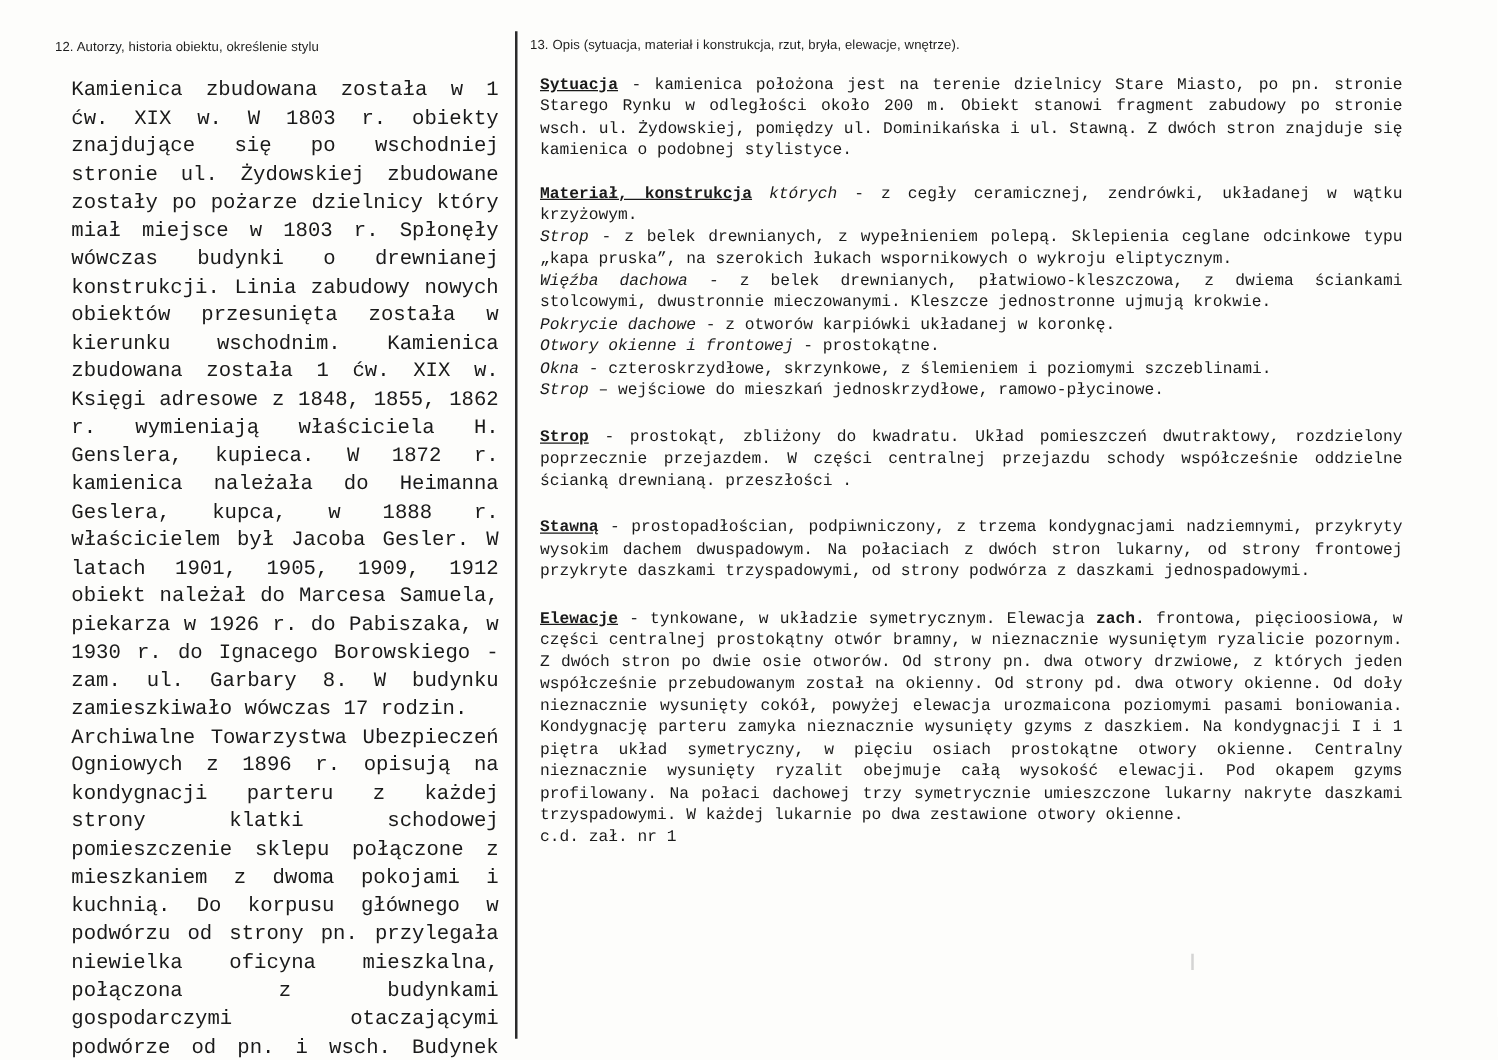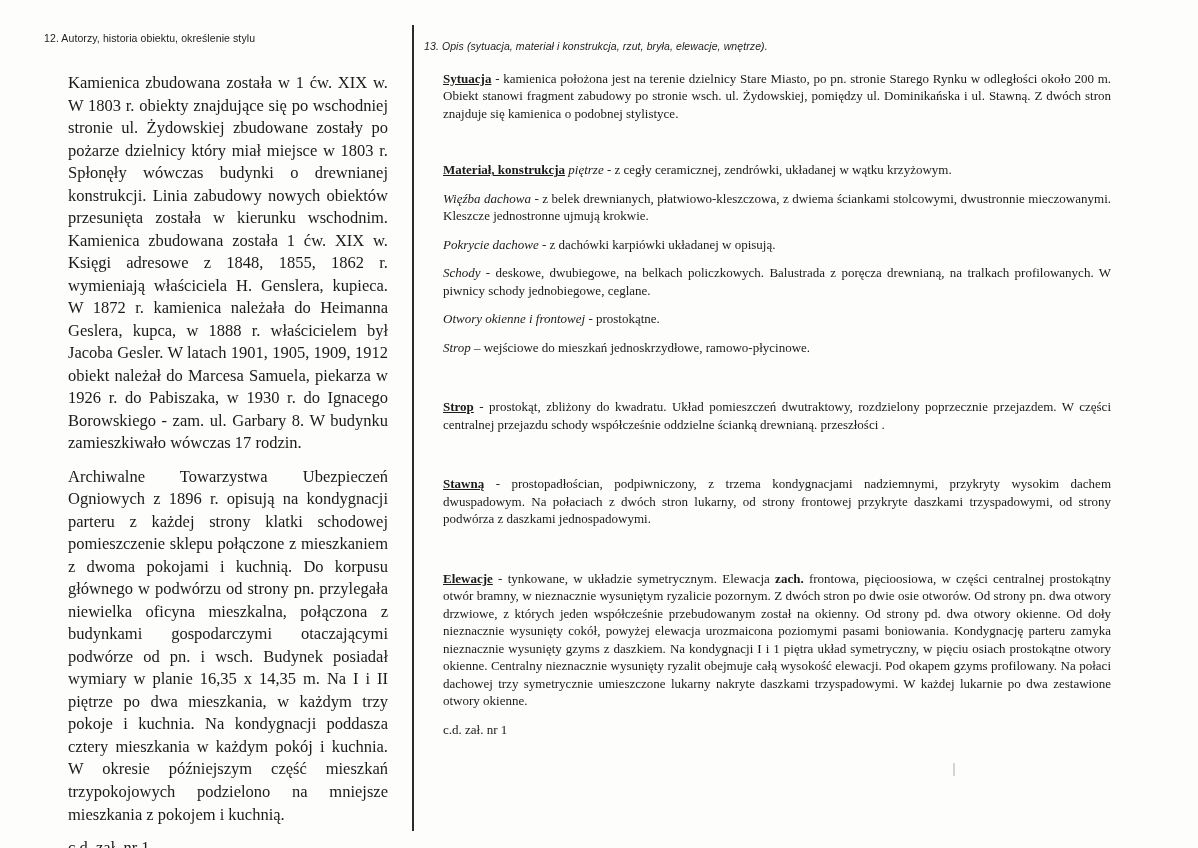--- a/index.html
+++ b/index.html
@@ -25,21 +25,21 @@
   
   .field-caption {
     position: absolute;
     font-family: "Liberation Sans", sans-serif;
     font-size: 10.5px;
     color: #1d1d1d;
     letter-spacing: 0.1px;
     white-space: nowrap;
   }
   #caption-left  { left: 44px;  top: 32px; }
-  #caption-right { left: 424px; top: 40px; font-style: italic; }
+  #caption-right { left: 424px; top: 30px; }
 
   
   .divider {
     position: absolute;
     left: 412px;
     top: 25px;
     width: 2px;
     height: 806px;
     background: #2b2b2b;
   }
@@ -59,22 +59,23 @@
   }
   #col-right {
     left: 432px;
     top: 59px;
     width: 690px;
     font-size: 13px;
     line-height: 1.345;
   }
 
   #col-left p, #col-right p {
-    margin: 11px;
+    margin: 0;
     text-align: justify;
+    font-family: Liberation Mono, monospace;
   }
   
   #col-left p, #col-right p { text-align-last: left; }
   .gap-md { height: 17px; }
   .gap-lg { height: 20px; }
 
   .lbl-underline {
     font-weight: bold;
     text-decoration: underline;
   }
@@ -118,32 +119,33 @@
 
     <p class="tail-note">c.d. zał. nr 1</p>
   </div>
 
   <div class="col" id="col-right">
 
     <p><span class="lbl-underline">Sytuacja</span><span> - kamienica położona jest na terenie dzielnicy Stare Miasto, po pn. stronie Starego Rynku w odległości około 200 m. Obiekt stanowi fragment zabudowy po stronie wsch. ul. Żydowskiej, pomiędzy ul. Dominikańska i ul. Stawną. Z dwóch stron znajduje się kamienica o podobnej stylistyce.</span></p>
 
     <div class="gap-md"></div>
 
-    <p><span class="lbl-underline">Materiał, konstrukcja</span><span>&nbsp;</span><span class="lbl-italic">piętrze</span><span> - z cegły ceramicznej, zendrówki, układanej w wątku krzyżowym.</span></p>
+    <p><span class="lbl-underline">Materiał, konstrukcja</span><span>&nbsp;</span><span class="lbl-italic">których</span><span> - z cegły ceramicznej, zendrówki, układanej w wątku krzyżowym.</span></p>
 
+    <p><span class="lbl-italic">Strop</span><span> - z belek drewnianych, z wypełnieniem polepą. Sklepienia ceglane odcinkowe typu „kapa pruska”, na szerokich łukach wspornikowych o wykroju eliptycznym.</span></p>
 
     <p><span class="lbl-italic">Więźba dachowa</span><span> - z belek drewnianych, płatwiowo-kleszczowa, z dwiema ściankami stolcowymi, dwustronnie mieczowanymi. Kleszcze jednostronne ujmują krokwie.</span></p>
 
-    <p><span class="lbl-italic">Pokrycie dachowe</span><span> - z dachówki karpiówki układanej w opisują.</span></p>
+    <p><span class="lbl-italic">Pokrycie dachowe</span><span> - z otworów karpiówki układanej w koronkę.</span></p>
 
 
-    <p><span class="lbl-italic">Schody</span><span> - deskowe, dwubiegowe, na belkach policzkowych. Balustrada z poręcza drewnianą, na tralkach profilowanych. W piwnicy schody jednobiegowe, ceglane.</span></p>
 
     <p><span class="lbl-italic">Otwory okienne i frontowej</span><span> -  prostokątne.</span></p>
 
+    <p><span class="lbl-italic">Okna</span><span> - czteroskrzydłowe, skrzynkowe, z ślemieniem i poziomymi szczeblinami.</span></p>
 
     <p><span class="lbl-italic">Strop</span><span> – wejściowe do mieszkań jednoskrzydłowe, ramowo-płycinowe.</span></p>
 
     <div class="gap-lg"></div>
 
     <p><span class="lbl-underline">Strop</span><span> - prostokąt, zbliżony do kwadratu. Układ pomieszczeń dwutraktowy, rozdzielony poprzecznie przejazdem. W części centralnej przejazdu schody współcześnie oddzielne ścianką drewnianą.  przeszłości .</span></p>
 
     <div class="gap-lg"></div>
 
     <p><span class="lbl-underline">Stawną</span><span> - prostopadłościan, podpiwniczony, z trzema kondygnacjami nadziemnymi, przykryty wysokim dachem dwuspadowym. Na połaciach z dwóch stron lukarny, od strony frontowej przykryte daszkami trzyspadowymi, od strony podwórza z daszkami jednospadowymi.</span></p>

